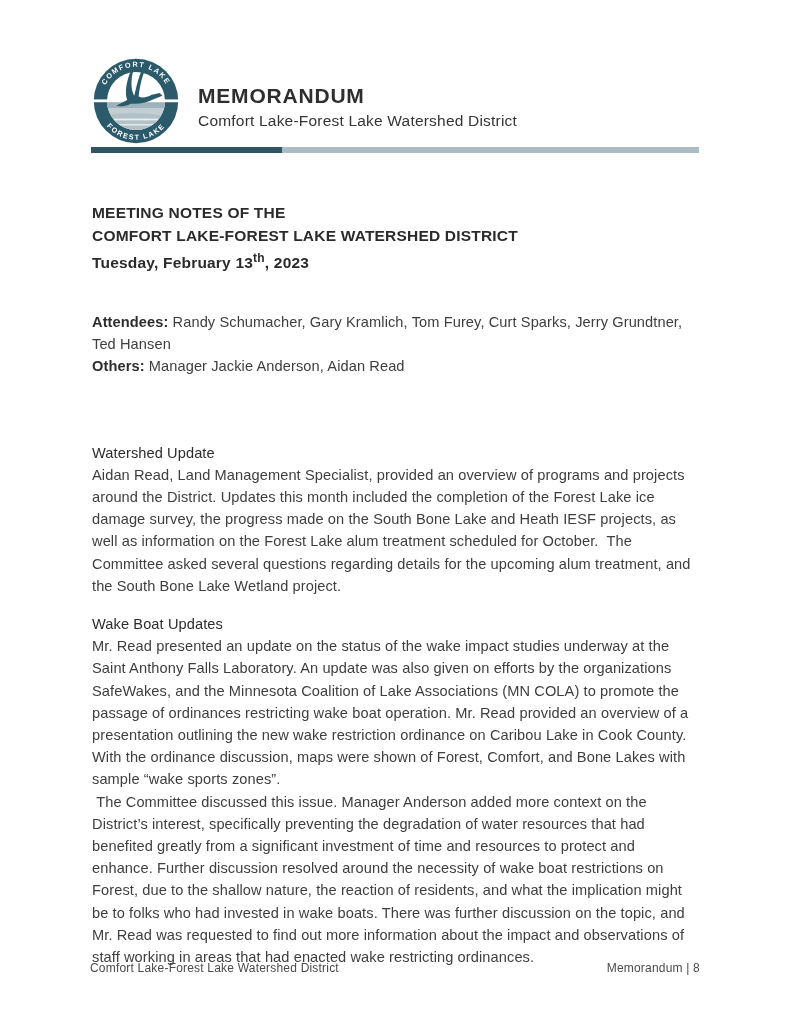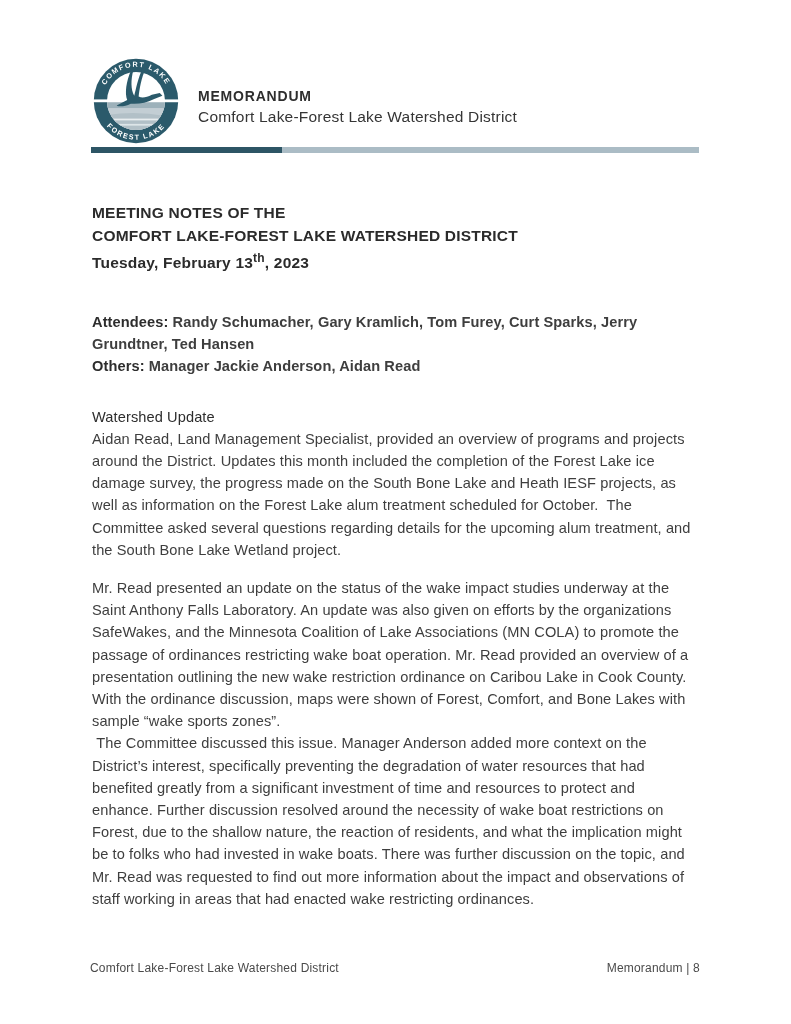--- a/index.html
+++ b/index.html
@@ -28,21 +28,21 @@
   .logo {
     width: 88px;
     height: 88px;
     flex: 0 0 auto;
   }
   .header-text {
     margin-left: 18px;
     padding-top: 12px;
   }
   .memo-title {
-    font-size: 14px;
+    font-size: 21px;
     font-weight: bold;
     letter-spacing: 0.8px;
     color: #2e2e2e;
   }
   .org-subtitle {
     font-size: 15.5px;
     color: #353535;
     margin-top: 4px;
     letter-spacing: 0.2px;
   }
@@ -78,21 +78,21 @@
     left: 92px;
     top: 311px;
     width: 607px;
     font-size: 14.6px;
     line-height: 22.2px;
     letter-spacing: 0.1px;
     color: #3e3e3e;
   }
   .content p { white-space: pre-wrap; }
   .content b { color: #2d2d2d; }
-  .attendees { margin-bottom: 28px; font-weight: bold; }
+  .attendees { margin-bottom: 64px; }
   .section-heading {
     font-weight: normal;
     color: #2d2d2d;
   }
   .section { margin-bottom: 16px; }
 
   
   .footer {
     position: absolute;
     left: 90px;
@@ -163,20 +163,21 @@
 
     <p class="attendees"><b>Attendees:</b><span> Randy Schumacher, Gary Kramlich, Tom Furey, Curt Sparks, Jerry Grundtner, Ted Hansen</span>
 <b>Others:</b><span> Manager Jackie Anderson, Aidan Read</span></p>
 
     <div class="section">
       <div class="section-heading">Watershed Update</div>
       <p>Aidan Read, Land Management Specialist, provided an overview of programs and projects around the District. Updates this month included the completion of the Forest Lake ice damage survey, the progress made on the South Bone Lake and Heath IESF projects, as well as information on the Forest Lake alum treatment scheduled for October.  The Committee asked several questions regarding details for the upcoming alum treatment, and the South Bone Lake Wetland project.</p>
     </div>
 
     <div class="section">
+      <div class="section-heading">Wake Boat Updates</div>
       <p>Mr. Read presented an update on the status of the wake impact studies underway at the Saint Anthony Falls Laboratory. An update was also given on efforts by the organizations SafeWakes, and the Minnesota Coalition of Lake Associations (MN COLA) to promote the passage of ordinances restricting wake boat operation. Mr. Read provided an overview of a presentation outlining the new wake restriction ordinance on Caribou Lake in Cook County. With the ordinance discussion, maps were shown of Forest, Comfort, and Bone Lakes with sample “wake sports zones”.</p>
       <p> The Committee discussed this issue. Manager Anderson added more context on the District’s interest, specifically preventing the degradation of water resources that had benefited greatly from a significant investment of time and resources to protect and enhance. Further discussion resolved around the necessity of wake boat restrictions on Forest, due to the shallow nature, the reaction of residents, and what the implication might be to folks who had invested in wake boats. There was further discussion on the topic, and Mr. Read was requested to find out more information about the impact and observations of staff working in areas that had enacted wake restricting ordinances.</p>
     </div>
 
   </div>
 
   <div class="footer">
     <span>Comfort Lake-Forest Lake Watershed District</span>
     <span>Memorandum | 8</span>
   </div>

